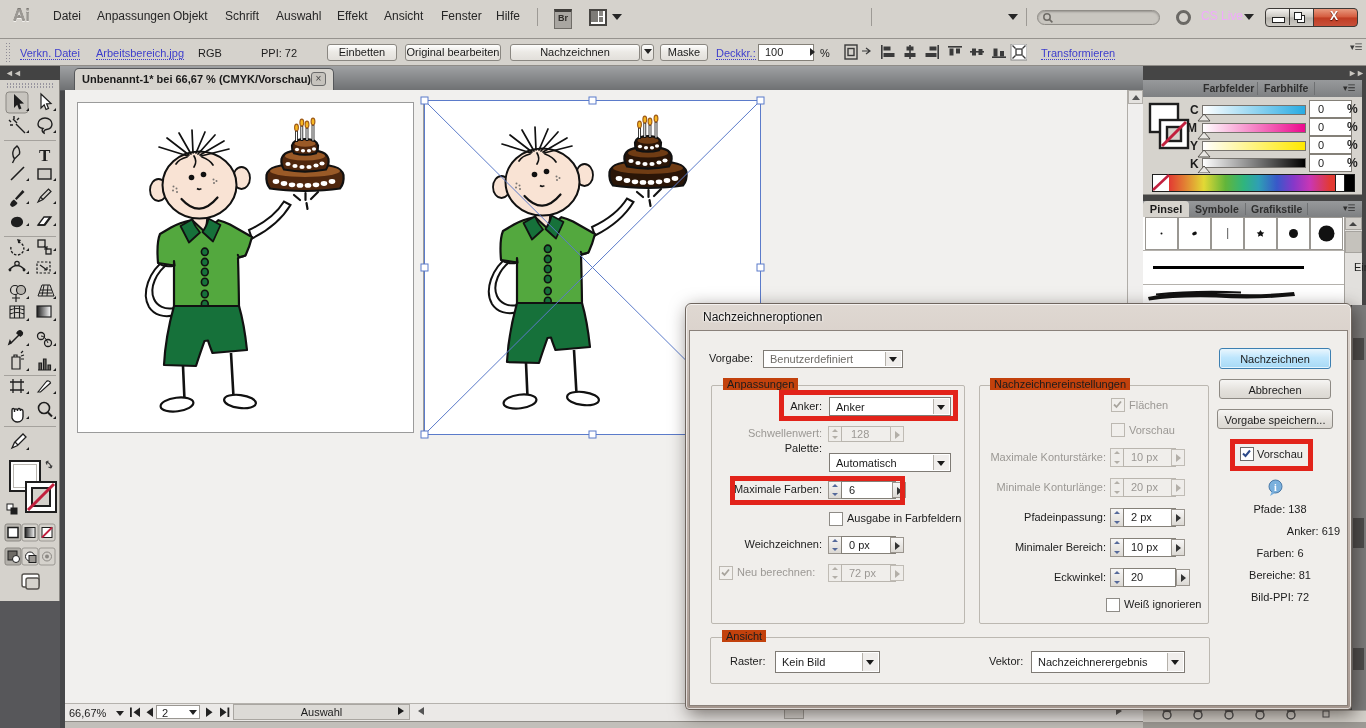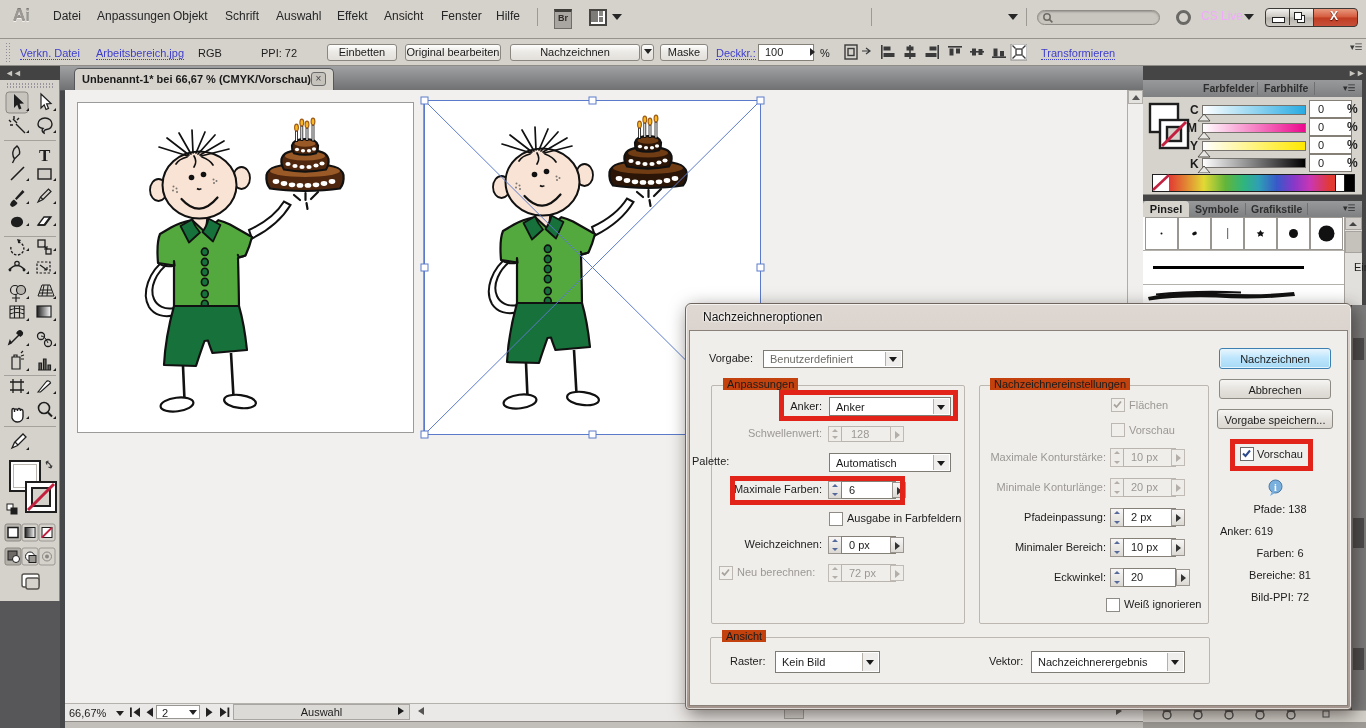--- a/index.html
+++ b/index.html
@@ -616,21 +616,21 @@
 <div class="abs gray9" style="left:692px;top:427px;width:130px;text-align:right;">Schwellenwert:</div>
 <div class="spin dis" style="left:828px;top:426px;width:12px;height:14px;">
         <i></i>
         <b></b>
       </div>
 <div class="fieldd" style="left:841px;top:426px;width:46px;height:14px;line-height:14px;padding-left:9px;">128</div>
 <div class="sbtn dis" style="left:890px;top:426px;width:12px;height:14px;">
         <i></i>
       </div>
 
-<div class="abs" style="left:692px;top:455px;width:130px;text-align:left;">Palette:</div>
+<div class="abs" style="left:692px;top:442px;width:130px;text-align:right;">Palette:</div>
 <div class="combo" style="left:829px;top:453px;width:120px;height:17px;">
         <span>Automatisch</span>
         <i class="ddarrow"></i>
       </div>
 
 <div class="abs" style="left:692px;top:483px;width:130px;text-align:right;">Maximale Farben:</div>
 <div class="spin" style="left:828px;top:481px;width:12px;height:16px;">
         <i></i>
         <b></b>
       </div>
@@ -749,19 +749,19 @@
           <path d="M2,5.5 L4.5,8 L9,2.5" stroke="#2d4a8a" stroke-width="2" fill="none"></path>
         </svg></div>
 <div class="abs" style="left:1257px;top:448px;">Vorschau</div>
 <div class="redbox" style="left:1230px;top:439px;width:73px;height:22px;"></div>
 <svg class="abs" style="left:1267px;top:479px;" width="17" height="19" viewBox="0 0 17 19">
  <circle cx="8.5" cy="7.5" r="6.5" fill="#7ab0dd" stroke="#4a7aa8" stroke-width="1"></circle>
  <path d="M5,12 l-2,5 5,-3 z" fill="#7ab0dd"></path>
  <text x="8.5" y="11.5" text-anchor="middle" font-size="10" font-weight="bold" fill="#fff" font-family="Liberation Serif,serif">i</text>
 </svg>
 <div class="abs" style="left:1220px;top:503px;width:120px;text-align:center;">Pfade: 138</div>
-<div class="abs" style="left:1220px;top:525px;width:120px;text-align:left;">Anker: 619</div>
+<div class="abs" style="left:1220px;top:525px;width:120px;text-align:right;">Anker: 619</div>
 <div class="abs" style="left:1220px;top:547px;width:120px;text-align:center;">Farben: 6</div>
 <div class="abs" style="left:1220px;top:569px;width:120px;text-align:center;">Bereiche: 81</div>
 <div class="abs" style="left:1220px;top:591px;width:120px;text-align:center;">Bild-PPI: 72</div>
 </div>
 
 </div>
 
 </body></html>

